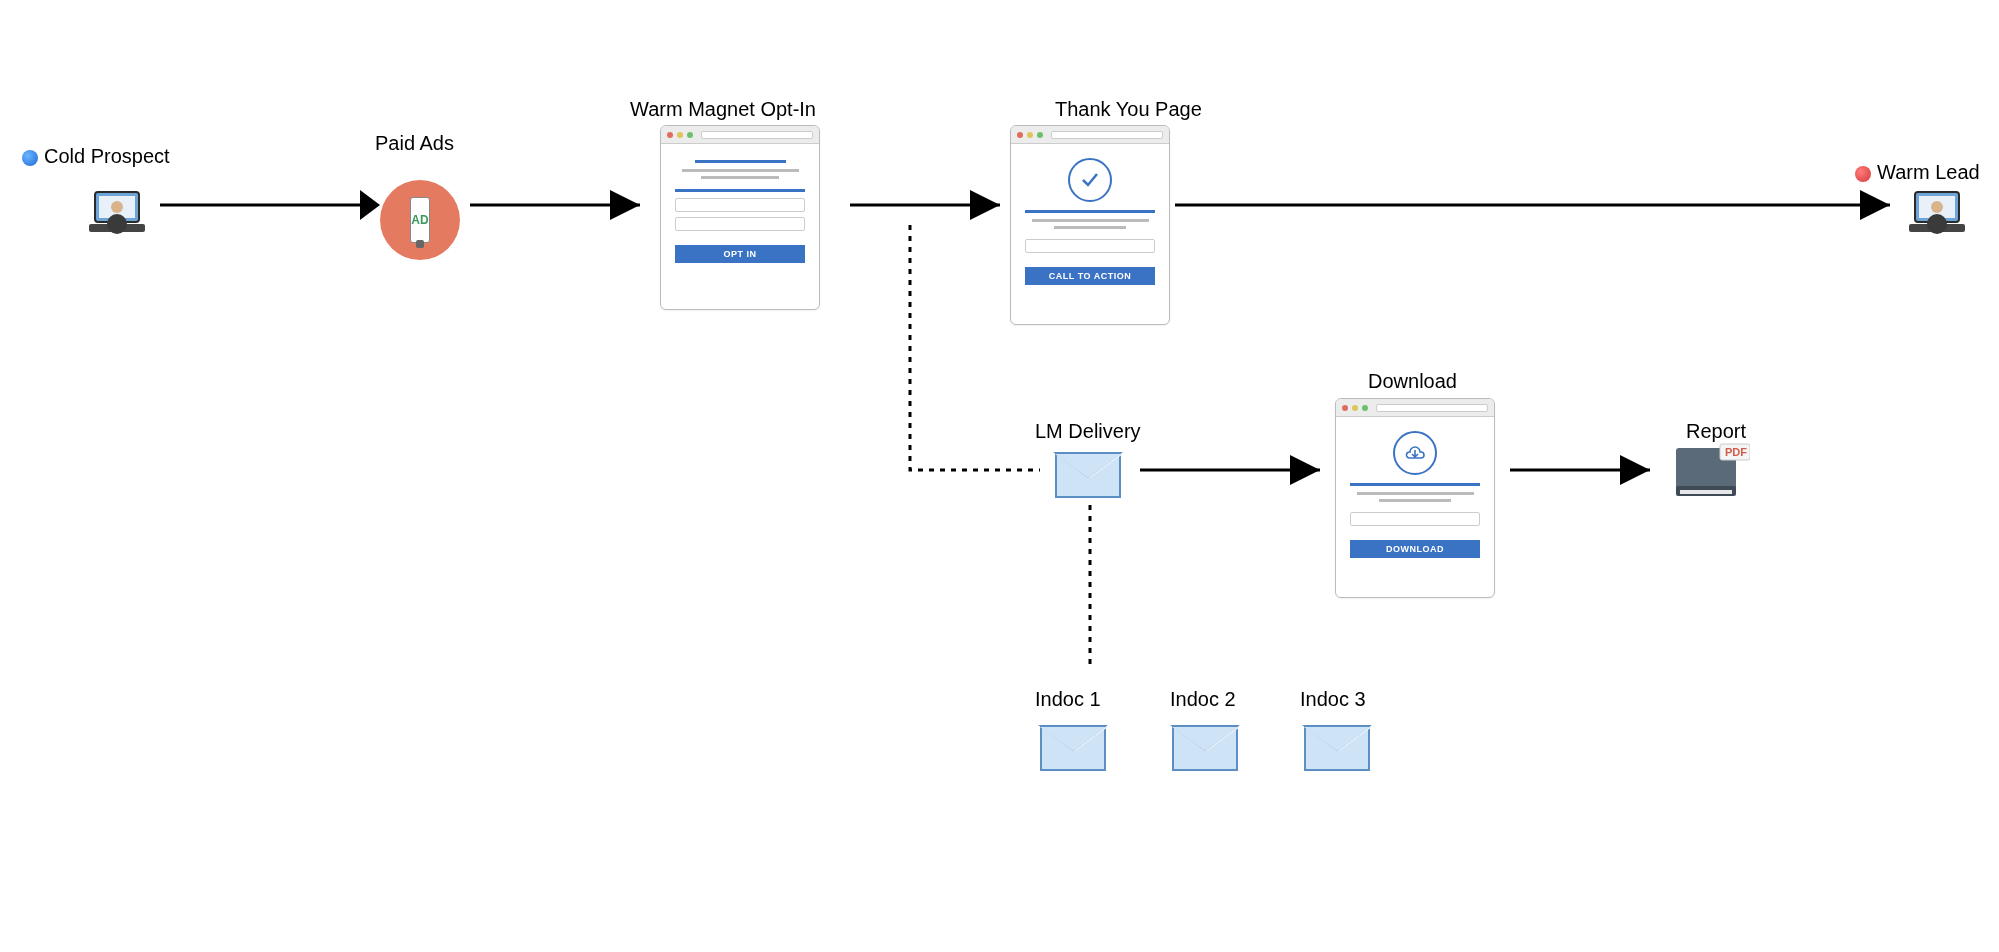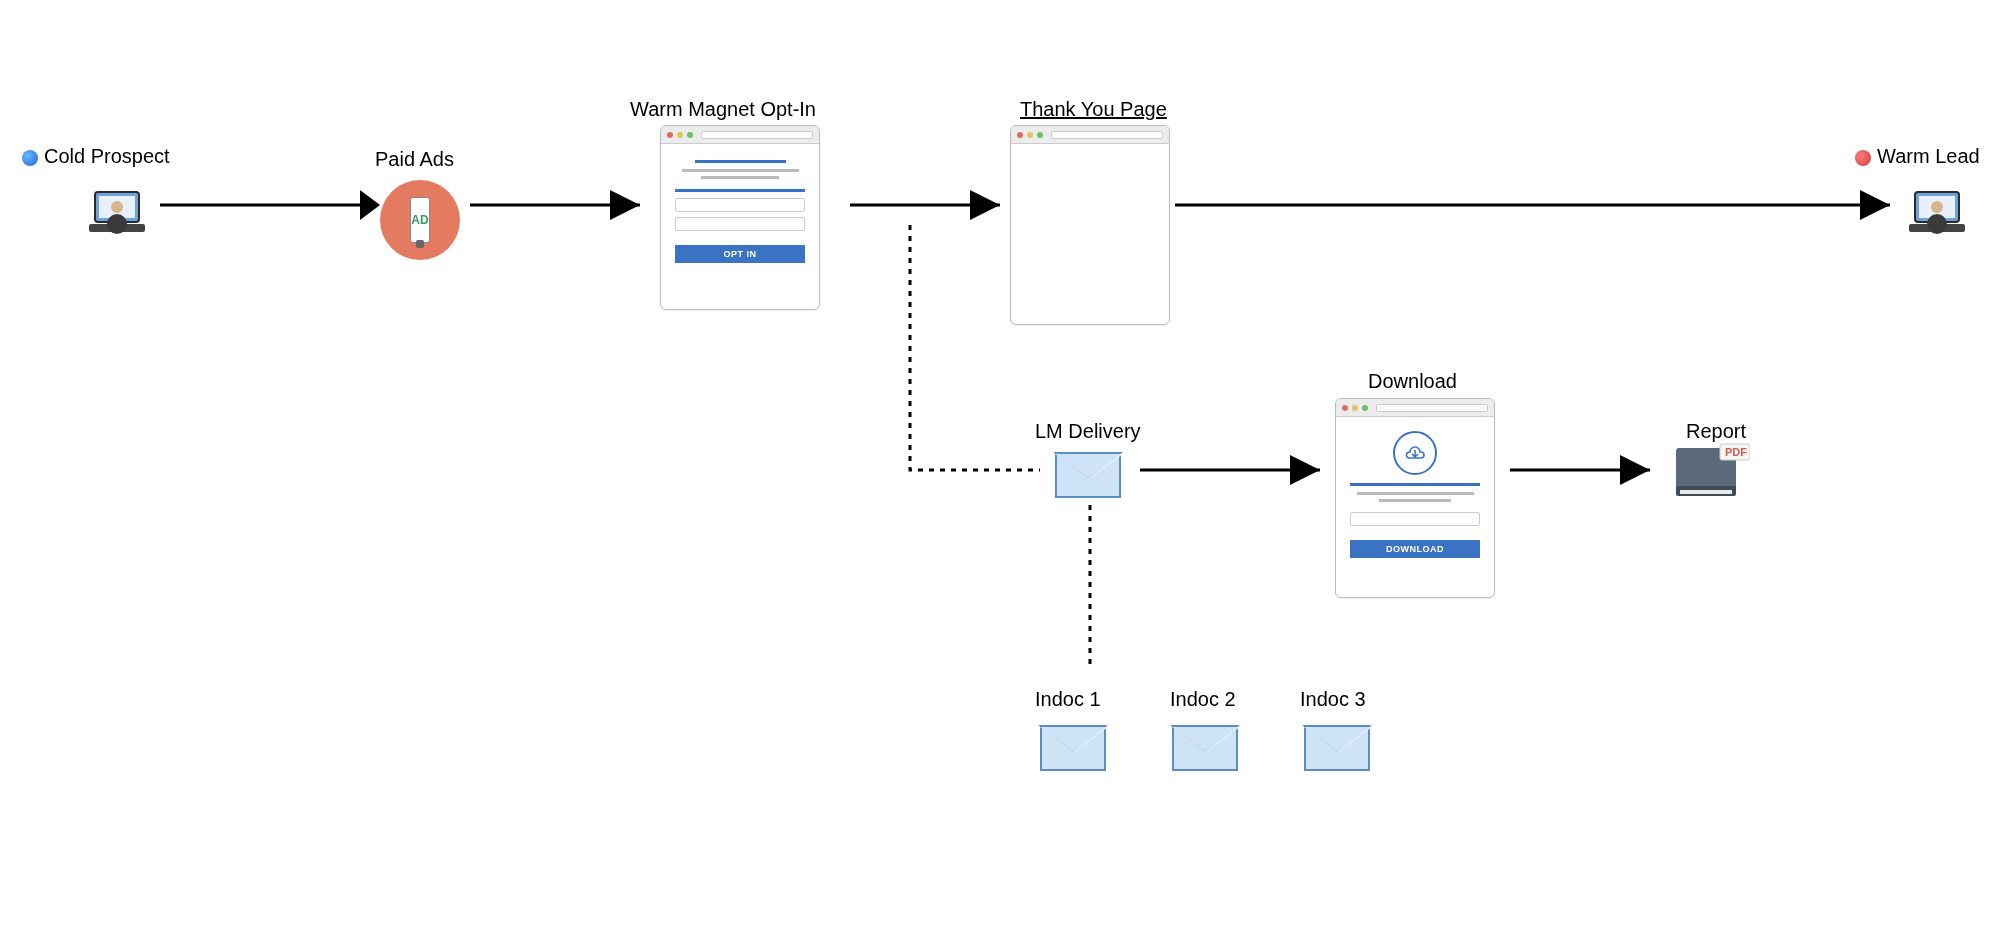--- a/index.html
+++ b/index.html
@@ -164,21 +164,21 @@
 <div class="person-icon" style="left:85px; top:180px;">
   <svg width="64" height="60" viewBox="0 0 64 60">
     <rect x="10" y="12" width="44" height="30" rx="3" fill="#6fa4d9" stroke="#2a2a2a" stroke-width="2"></rect>
     <rect x="14" y="16" width="36" height="22" fill="#e8f0fa"></rect>
     <circle cx="32" cy="27" r="6" fill="#d9b38c"></circle>
     <rect x="4" y="44" width="56" height="8" rx="2" fill="#444"></rect>
     <circle cx="32" cy="44" r="10" fill="#3a3a3a"></circle>
   </svg>
 </div>
 
-<div class="node-label" style="left:375px; top:148px;">Paid Ads</div>
+<div class="node-label" style="left:375px; top:132px;">Paid Ads</div>
 <div class="ad-circle" style="left:380px; top:180px;">
   <div class="ad-screen">AD</div>
 </div>
 
 <div class="node-label" style="left:630px; top:98px; ">Warm Magnet Opt-In</div>
 <div class="browser" style="left:660px; top:125px; width:160px; height:185px;">
   <div class="browser-bar">
     <div class="tl-dot tl-red"></div>
       <div class="tl-dot tl-yel"></div>
       <div class="tl-dot tl-grn"></div>
@@ -188,31 +188,43 @@
     <div class="line-blue" style="width:70%; margin-left:auto; margin-right:auto;"></div>
     <div class="line-gray" style="width:90%; margin:4px auto;"></div>
     <div class="line-gray" style="width:60%; margin:4px auto;"></div>
     <div class="line-blue" style="margin-top:10px;"></div>
     <div class="input-box"></div>
     <div class="input-box"></div>
     <div class="btn-blue">OPT IN</div>
   </div>
 </div>
 
-<div class="node-label" style="left:1020px; top:98px;text-decoration:underline;">Thank You Page</div>
+<div class="node-label" style="left:1055px; top:98px;">Thank You Page</div>
 <div class="browser" style="left:1010px; top:125px; width:160px; height:200px;">
   <div class="browser-bar">
     <div class="tl-dot tl-red"></div>
       <div class="tl-dot tl-yel"></div>
       <div class="tl-dot tl-grn"></div>
     <div class="url-bar"></div>
   </div>
-</div>
-
-<div class="node-label" style="left:1855px; top:145px;">
+  <div class="browser-body">
+    <div class="circle-icon">
+      <svg width="24" height="24" viewBox="0 0 24 24">
+          <path d="M5 12l5 5 9-11" stroke="#3b73c4" stroke-width="2.5" fill="none"></path>
+        </svg>
+    </div>
+    <div class="line-blue"></div>
+    <div class="line-gray" style="width:90%; margin:4px auto;"></div>
+    <div class="line-gray" style="width:55%; margin:4px auto;"></div>
+    <div class="input-box" style="margin-top:10px;"></div>
+    <div class="btn-blue">CALL TO ACTION</div>
+  </div>
+</div>
+
+<div class="node-label" style="left:1855px; top:161px;">
   <span class="dot dot-red"></span><span>Warm Lead</span>
 </div>
 <div class="person-icon" style="left:1905px; top:180px;">
   <svg width="64" height="60" viewBox="0 0 64 60">
     <rect x="10" y="12" width="44" height="30" rx="3" fill="#6fa4d9" stroke="#2a2a2a" stroke-width="2"></rect>
     <rect x="14" y="16" width="36" height="22" fill="#e8f0fa"></rect>
     <circle cx="32" cy="27" r="6" fill="#d9b38c"></circle>
     <rect x="4" y="44" width="56" height="8" rx="2" fill="#444"></rect>
     <circle cx="32" cy="44" r="10" fill="#3a3a3a"></circle>
   </svg>

